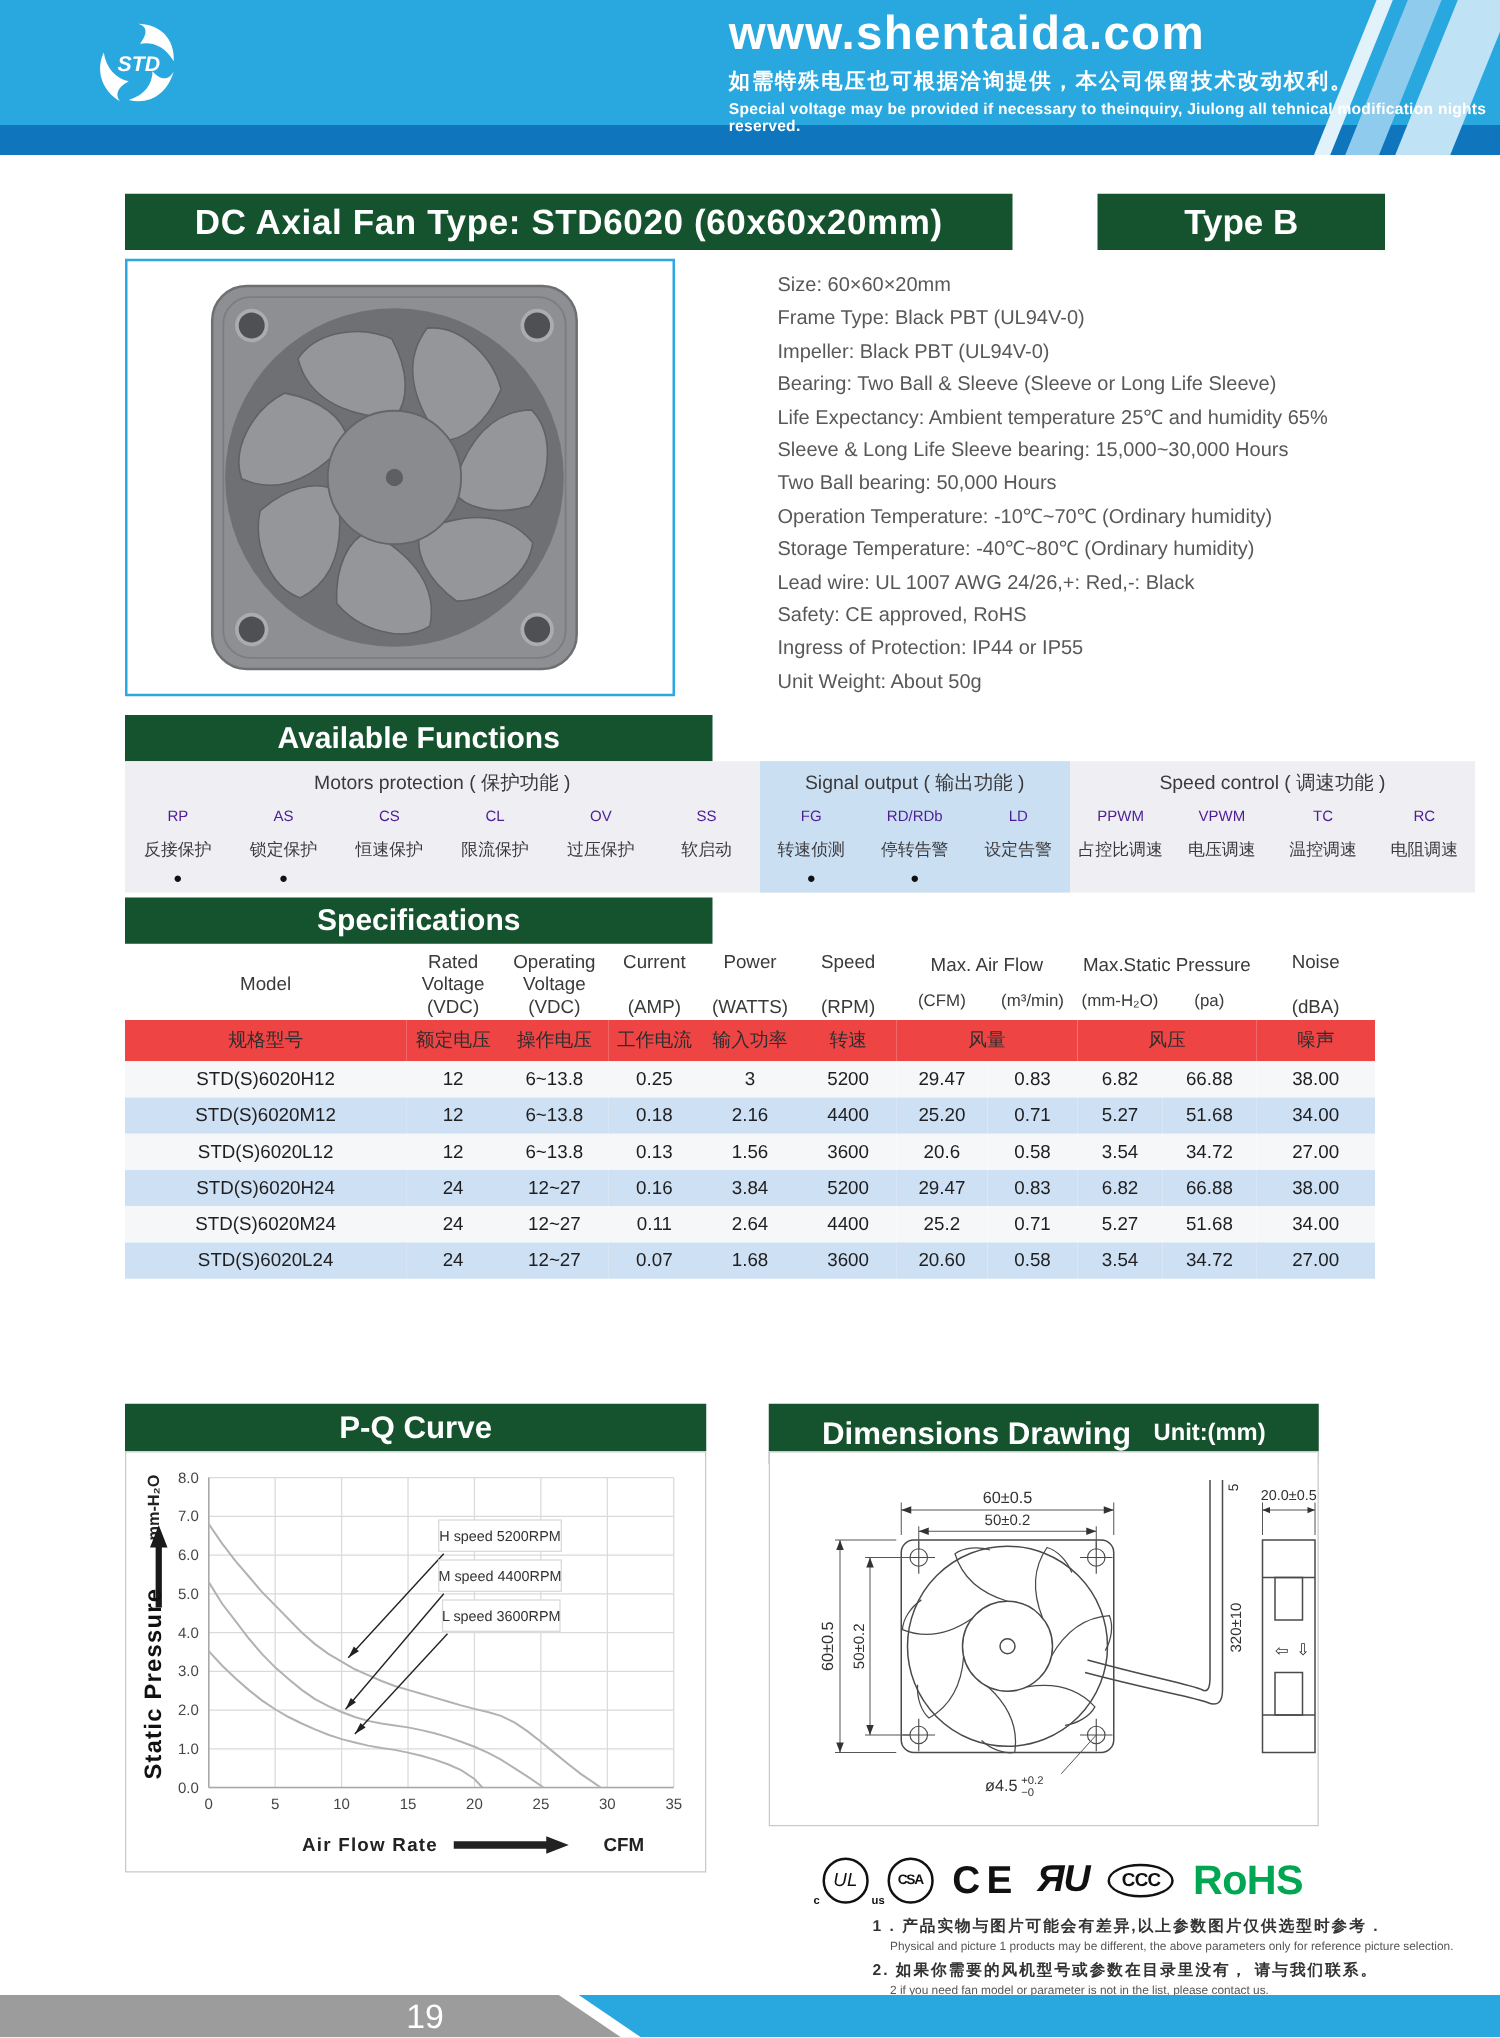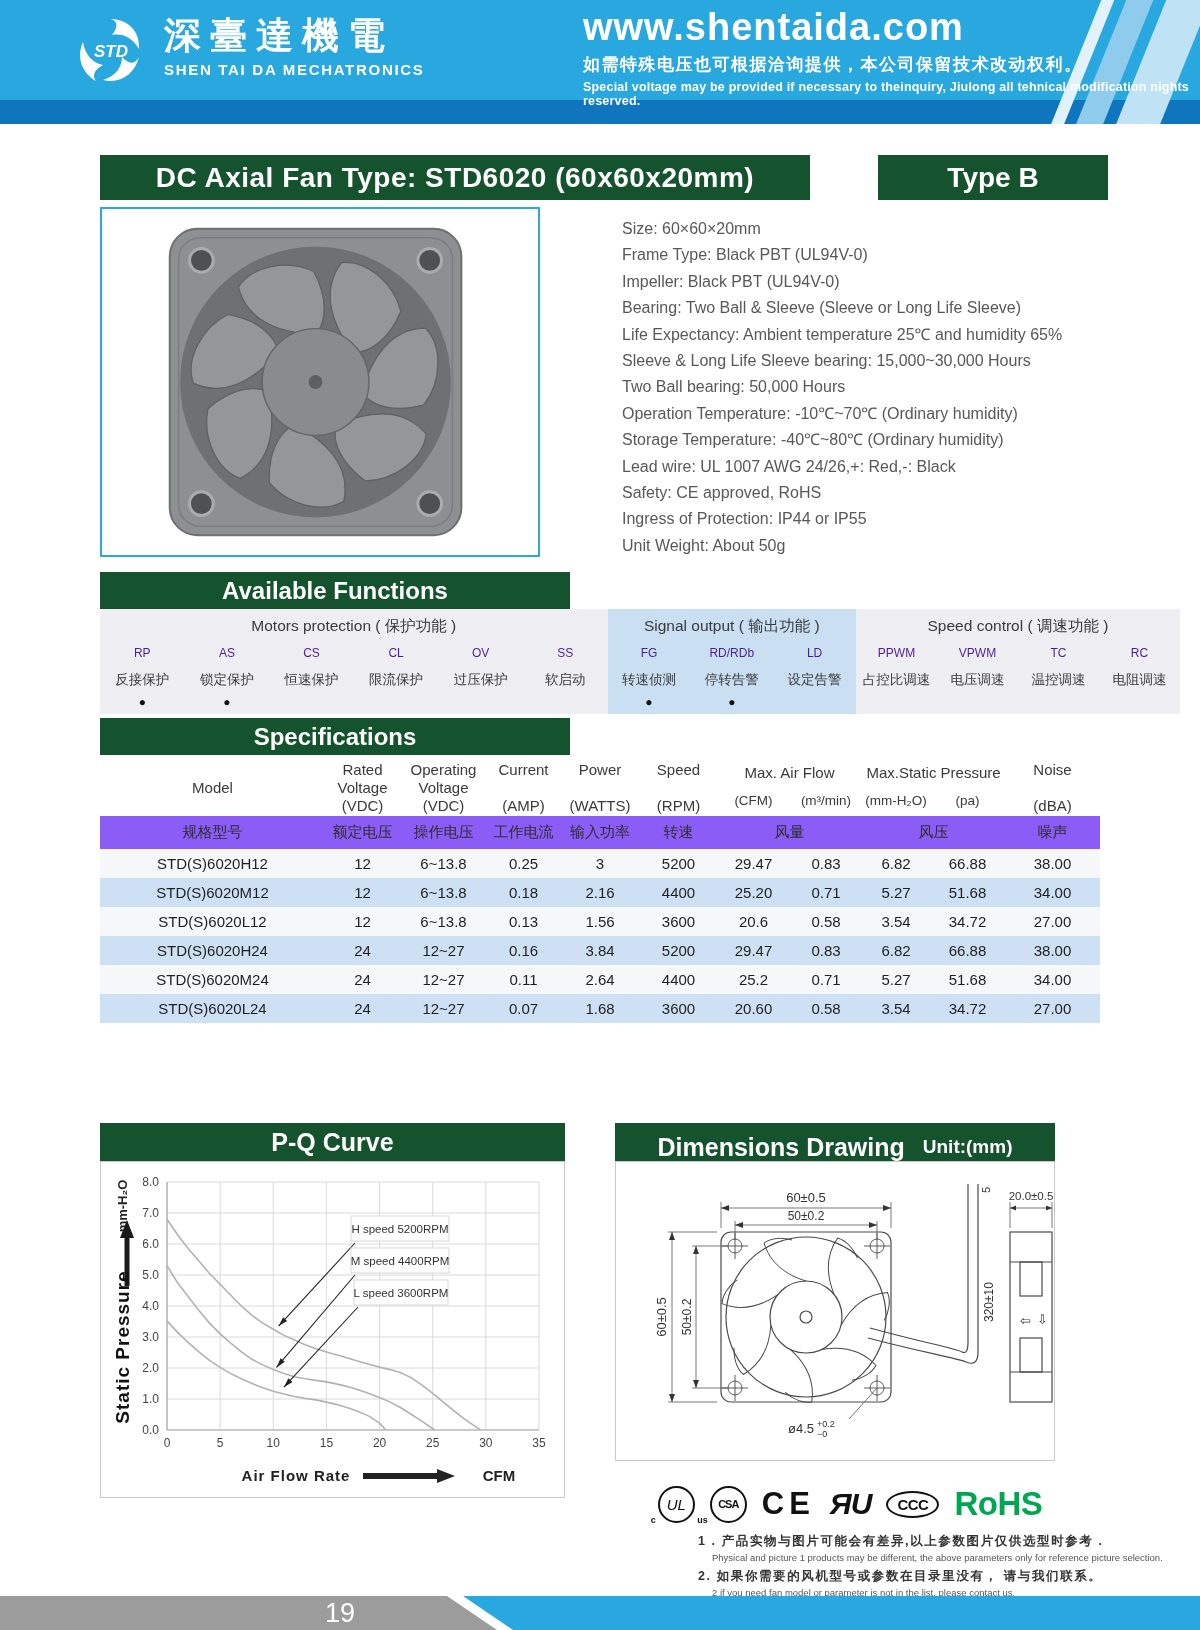--- a/index.html
+++ b/index.html
@@ -40,21 +40,21 @@
   .fg-item{flex:1;text-align:center;}
   .fg-code{font-size:12px;color:#4c1d95;line-height:27px;}
   .fg-cn{font-size:13.5px;color:#3A3A3C;line-height:26px;}
   .fg-dot{font-size:12px;line-height:18px;height:18px;color:#111;}
   
   .spec-bar{position:absolute;left:100px;top:718px;width:470px;height:37px;font-size:24px;}
   .spec-table{position:absolute;left:100px;top:757px;width:1000px;border-collapse:collapse;table-layout:fixed;}
   .spec-table th{font-weight:normal;color:#3A3A3C;text-align:center;}
   .en1 th{font-size:15px;line-height:18px;vertical-align:middle;padding-top:4px;}
   .en2 th{font-size:13.5px;padding-bottom:8px;vertical-align:bottom;}
-  .cn-row th{background:#8b5cf6;font-size:15px;height:31px;color:#2E2E30;}
+  .cn-row th{background:#ef4444;font-size:15px;height:31px;color:#2E2E30;}
   .spec-table tbody td{font-size:15px;height:27px;text-align:center;color:#1F1F21;}
   .spec-table tbody tr:nth-child(odd){background:#F6F7F9;}
   .spec-table tbody tr:nth-child(even){background:#CEE0F3;}
   
   .pq-bar{position:absolute;left:100px;top:1123px;width:465px;height:38px;font-size:25px;}
   .chart-box{position:absolute;left:100px;top:1161px;width:465px;height:337px;border:1px solid #C9C9C9;
              box-sizing:border-box;background:#fff;}
   .dim-bar{position:absolute;left:615px;top:1123px;width:440px;height:48px;font-size:25px;gap:18px;}
   .dim-unit{font-size:19px;font-weight:bold;}
   .dim-box{position:absolute;left:615px;top:1161px;width:440px;height:300px;border:1px solid #C9C9C9;
@@ -95,24 +95,20 @@
     <div class="stripe s1"></div>
     <div class="stripe s2"></div>
     <div class="stripe s3"></div>
     <div class="logo">
       <svg viewBox="0 0 80 80" width="80" height="80">
         <path d="M40 8 C58 8 70 20 69 38 C62 26 52 22 42 24 C50 14 46 9 40 8 Z" fill="#fff"></path>
         <path d="M69 46 C64 64 50 73 33 69 C46 65 52 56 52 46 C60 55 66 52 69 46 Z" fill="#fff"></path>
         <path d="M26 70 C12 62 6 46 13 31 C15 44 23 52 33 54 C22 60 23 66 26 70 Z" fill="#fff"></path>
         <text x="24" y="46" font-size="17" font-style="italic" font-weight="bold" fill="#fff">STD</text>
       </svg>
-    </div>
-    <div class="hdr-names">
-      <div class="company-cn">深臺達機電</div>
-      <div class="company-en">SHEN TAI DA MECHATRONICS</div>
     </div>
     <div class="hdr-right">
       <div class="site">www.shentaida.com</div>
       <div class="tag-cn">如需特殊电压也可根据洽询提供，本公司保留技术改动权利。</div>
       <div class="tag-en">Special voltage may be provided if necessary to theinquiry, Jiulong all tehnical modification nights reserved.</div>
     </div>
   </header>
 
   <div class="bar title-main">DC Axial Fan  Type: STD6020 (60x60x20mm)</div>
   <div class="bar title-type">Type B</div>

